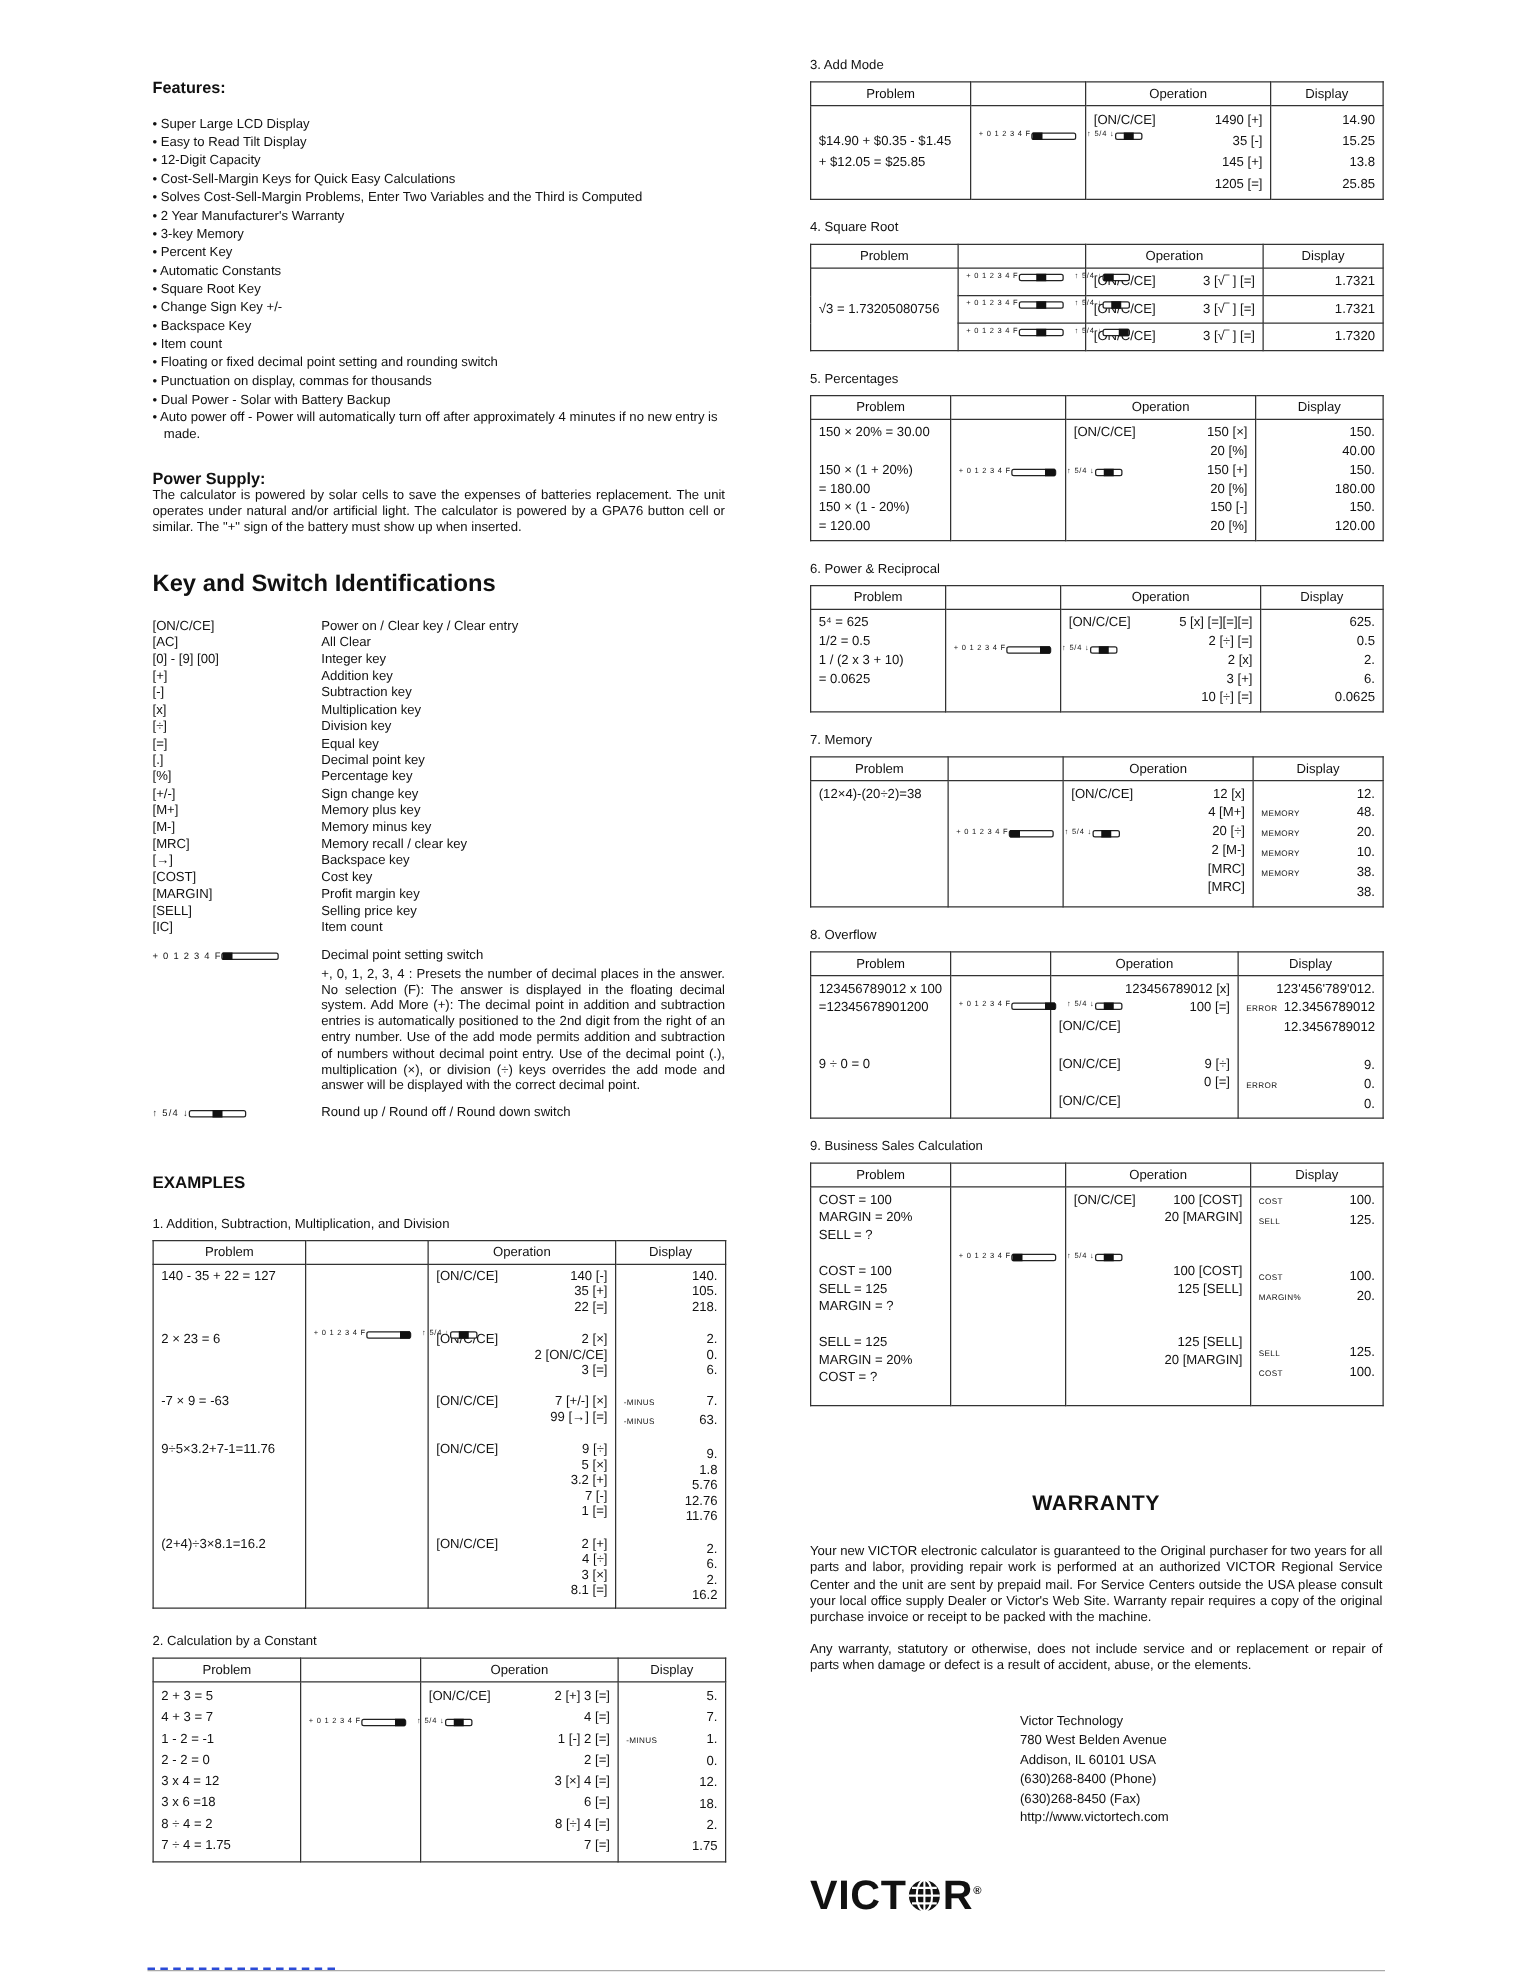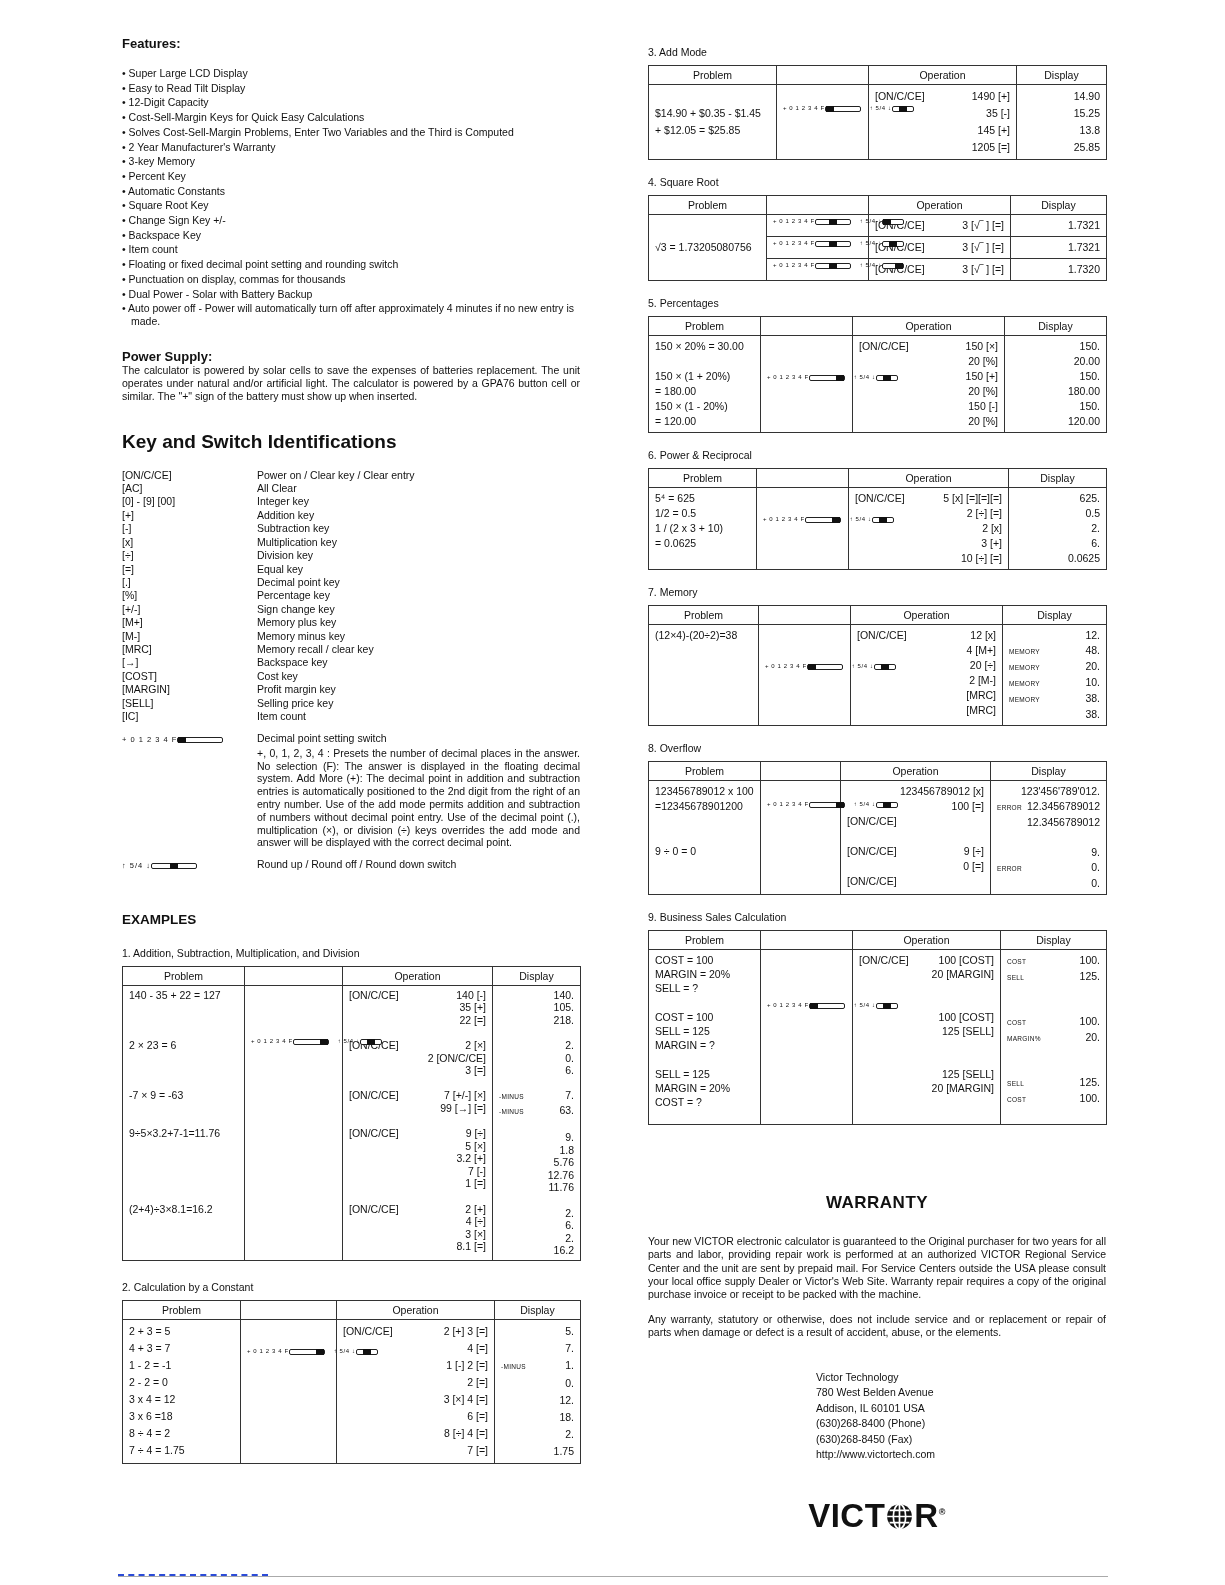--- a/index.html
+++ b/index.html
@@ -3,21 +3,21 @@
 <meta charset="utf-8">
 <style>
   * { margin:0; padding:0; box-sizing:border-box; }
   html,body { background:#fff; }
   body {
     width:1225px; height:1585px; position:relative;
     color:#111; font-family:"Liberation Sans", sans-serif;
     overflow:hidden;
   }
   .col { position:absolute; }
-  .col-left  { left:122px; top:36px;  width:458px; }
+  .col-left  { left:122px; top:62px;  width:458px; }
   .col-right { left:648px; top:46px;  width:458px; }
 
   
   .hbold { font-size:13px; font-weight:bold; }
   .sec-title { font-size:10.5px; font-weight:normal; margin:16px 0 7px 0; }
   .sec-title.first { margin-top:0; }
 
   
   ul.features { list-style:none; margin:16px 0 0 0; }
   ul.features li {
@@ -72,21 +72,21 @@
 
   
   .warranty-h { text-align:center; font-size:17px; font-weight:bold; letter-spacing:0.5px; margin-top:68px; }
   .warranty-p { margin-top:22px; font-size:10.5px; line-height:13.2px; text-align:justify; }
   .warranty-p2 { margin-top:12px; }
 
   
   .address { margin-top:30px; margin-left:168px; font-size:10.5px; line-height:15.5px; }
 
   
-  .logo { margin-top:34px; text-align:center; font-weight:bold; font-size:33px; letter-spacing:0.5px; }
+  .logo { margin-top:34px; text-align:left; font-weight:bold; font-size:33px; letter-spacing:0.5px; }
   .logo .globe { display:inline-block; vertical-align:-3px; margin:0 1px; }
   .logo sup { font-size:9px; vertical-align:super; }
 
   
   .footline { position:absolute; left:118px; top:1576px; width:990px; border-top:1px solid #aaa; }
   .footline-blue { position:absolute; left:118px; top:1574px; width:150px; border-top:2px dashed #2b4bd7; }
 
   h3.exnum { font-size:10.5px; font-weight:normal; margin:20px 0 7px 0; }
   .examples-h { font-size:13.5px; font-weight:bold; margin-top:40px; }
   .keys-h { font-size:19px; font-weight:bold; margin-top:28px; }
@@ -893,21 +893,21 @@
         </td>
         <td>
           <div>
 
           <div class="dline ln">
                 <span class="note"></span>
                 <span class="val">150.</span>
               </div>
               <div class="dline ln">
                 <span class="note"></span>
-                <span class="val">20.00</span>
+                <span class="val">40.00</span>
               </div>
               <div class="dline ln">
                 <span class="note"></span>
                 <span class="val">150.</span>
               </div>
               <div class="dline ln">
                 <span class="note"></span>
                 <span class="val">180.00</span>
               </div>
               <div class="dline ln">

